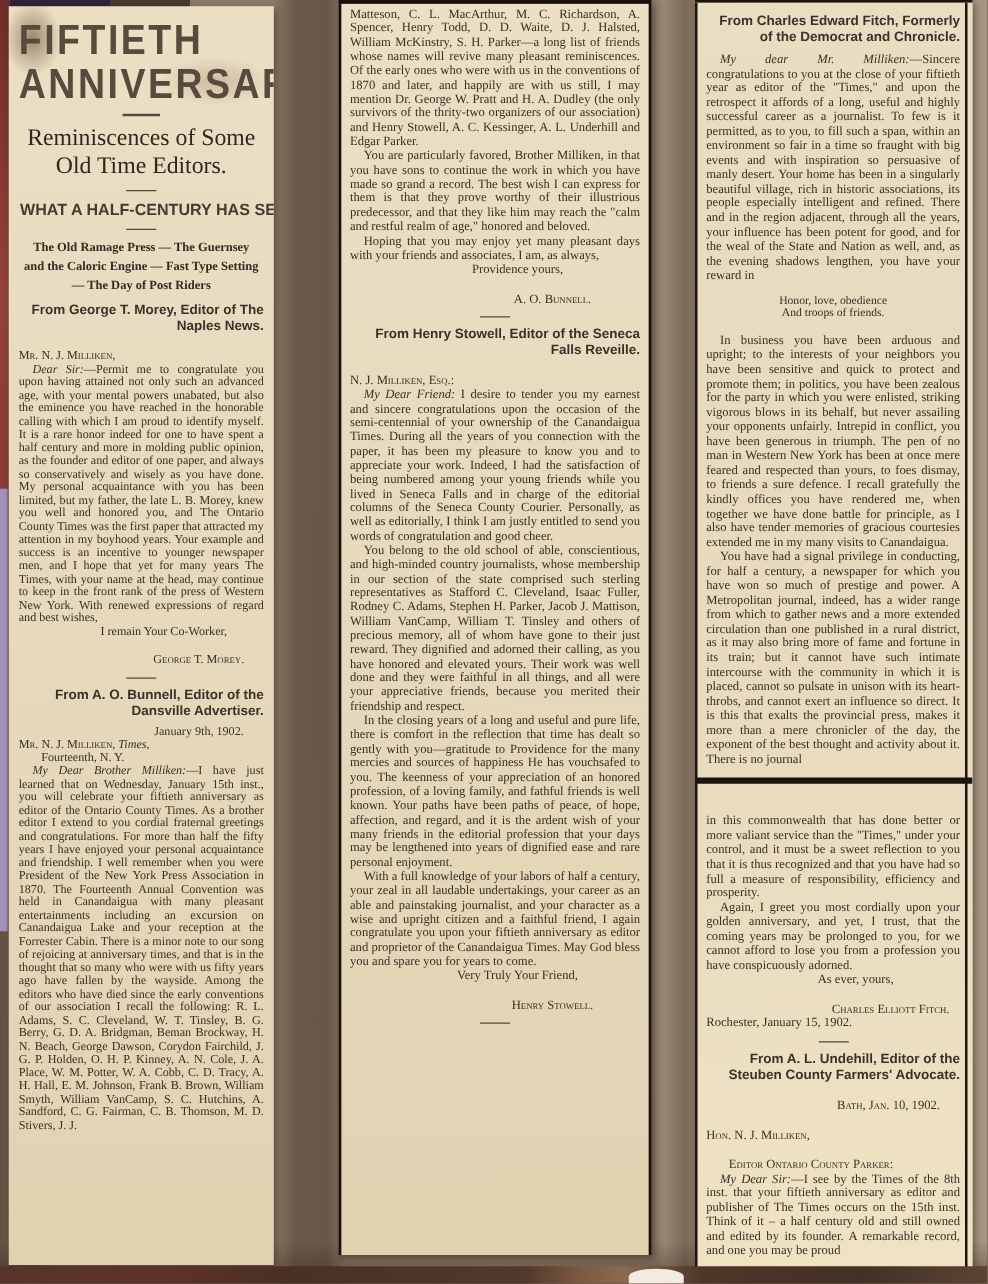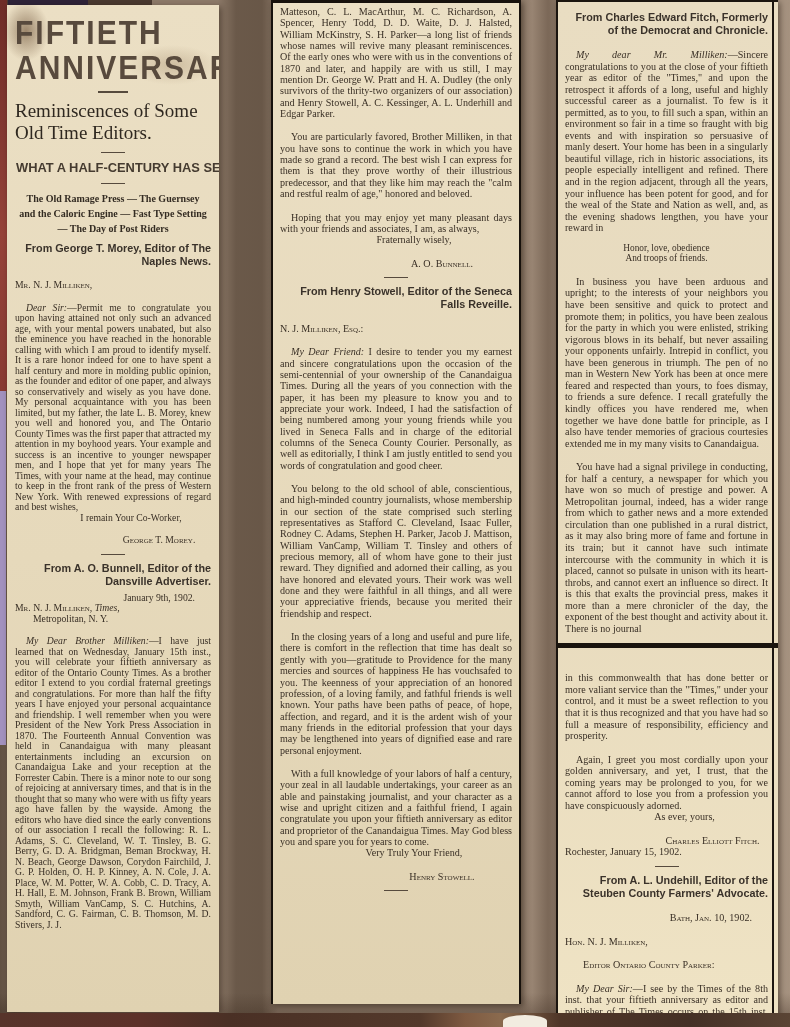--- a/index.html
+++ b/index.html
@@ -28,30 +28,30 @@
   .c3::after{content:"";position:absolute;right:4px;top:0;bottom:0;width:2px;background:#1b150f;}
   .stain{position:absolute;pointer-events:none;}
   .s1{left:-4px;top:-4px;width:46px;height:60px;background:radial-gradient(closest-side,rgba(92,62,36,.55),rgba(92,62,36,0));}
   .s2{left:120px;top:40px;width:90px;height:40px;background:radial-gradient(closest-side,rgba(150,125,95,.35),rgba(150,125,95,0));}
 
   .hl{margin:2px 0 0;color:#584a3d;font-family:"Liberation Sans",sans-serif;font-weight:bold;}
   .hl span{display:block;font-size:30px;line-height:35px;letter-spacing:2px;transform:scaleY(1.12);transform-origin:center top;}
   .hl-l2{text-align:right;padding-right:2px;}
   .dv{width:30px;height:0;border-top:2px solid #564a3d;margin:8px auto 7px;}
   .dv.sm{width:24px;border-top-width:1.5px;}
-  .sub{font-size:19px;line-height:22px;font-weight:normal;color:#2f2820;margin:3px 0;}
+  .sub{font-size:19px;line-height:22px;text-align:center;font-weight:normal;color:#2f2820;margin:3px 0;}
   .sub2{font-family:"Liberation Sans",sans-serif;font-weight:bold;font-size:13px;letter-spacing:0;text-align:center;color:#453b30;margin:4px 0;white-space:nowrap;transform:scaleX(.99);}
   .deck{font-weight:bold;font-size:10px;line-height:15px;text-align:center;margin:6px 4px 4px;color:#332b22;}
   .byl{font-family:"Liberation Sans",sans-serif;font-weight:bold;font-size:10.8px;line-height:13px;text-align:right;margin:6px 0 5px;color:#3a322a;}
   p{margin:0;}
   .bt{text-align:justify;color:#392f25;}
   .c1 .bt{font-size:9.7px;line-height:10.5px;}
   .c2 .bt{font-size:10.1px;line-height:11.35px;}
   .c3 .bt{font-size:10.1px;line-height:11.55px;}
-  .ind{text-indent:11px;margin-top:12px;}
+  .ind{text-indent:11px;}
   .sc{font-variant:small-caps;margin-top:12px;}
   .it{font-style:italic;}
   .cl{text-align:center !important;padding-left:36px;}
   .sig{text-align:center !important;padding-left:92px;}
   .date{text-align:right !important;padding-right:16px;}
   .city{padding-left:18px;}
   .verse{text-align:center !important;font-size:9.3px !important;line-height:10.6px !important;}
   .verse-block{margin:9px 0 10px;}
   .clip-break{height:5px;background:#1a140e;margin:9px -10px 24px -9px;}
   .edge-red{position:absolute;left:0;top:0;width:7px;height:391px;background:linear-gradient(180deg,#6f2d28,#96433a 60%,#8a3b33);}
@@ -87,29 +87,29 @@
     <div class="deck">The Old Ramage Press — The Guernsey and the Caloric Engine — Fast Type Setting — The Day of Post Riders</div>
     <div class="byl">From George T. Morey, Editor of The Naples News.</div>
     <p class="bt sc">Mr. N. J. Milliken,</p>
     <p class="bt ind"><span class="it">Dear Sir:</span><span>—Permit me to congratulate you upon having attained not only such an advanced age, with your mental powers unabated, but also the eminence you have reached in the honorable calling with which I am proud to identify myself. It is a rare honor indeed for one to have spent a half century and more in molding public opinion, as the founder and editor of one paper, and always so conservatively and wisely as you have done. My personal acquaintance with you has been limited, but my father, the late L. B. Morey, knew you well and honored you, and The Ontario County Times was the first paper that attracted my attention in my boyhood years. Your example and success is an incentive to younger newspaper men, and I hope that yet for many years The Times, with your name at the head, may continue to keep in the front rank of the press of Western New York. With renewed expressions of regard and best wishes,</span></p>
     <p class="bt cl">I remain Your Co-Worker,</p>
     <p class="bt sig sc">George T. Morey.</p>
     <div class="dv sm"></div>
     <div class="byl">From A. O. Bunnell, Editor of the Dansville Advertiser.</div>
     <p class="bt date">January 9th, 1902.</p>
     <p class="bt"><span class="sc">Mr. N. J. Milliken, </span><span class="it">Times,</span></p>
-    <p class="bt city">Metropolitan, N. Y.</p>
+    <p class="bt city">Fourteenth, N. Y.</p>
     <p class="bt ind"><span class="it">My Dear Brother Milliken:</span><span>—I have just learned that on Wednesday, January 15th inst., you will celebrate your fiftieth anniversary as editor of the Ontario County Times. As a brother editor I extend to you cordial fraternal greetings and congratulations. For more than half the fifty years I have enjoyed your personal acquaintance and friendship. I well remember when you were President of the New York Press Association in 1870. The Fourteenth Annual Convention was held in Canandaigua with many pleasant entertainments including an excursion on Canandaigua Lake and your reception at the Forrester Cabin. There is a minor note to our song of rejoicing at anniversary times, and that is in the thought that so many who were with us fifty years ago have fallen by the wayside. Among the editors who have died since the early conventions of our association I recall the following: R. L. Adams, S. C. Cleveland, W. T. Tinsley, B. G. Berry, G. D. A. Bridgman, Beman Brockway, H. N. Beach, George Dawson, Corydon Fairchild, J. G. P. Holden, O. H. P. Kinney, A. N. Cole, J. A. Place, W. M. Potter, W. A. Cobb, C. D. Tracy, A. H. Hall, E. M. Johnson, Frank B. Brown, William Smyth, William VanCamp, S. C. Hutchins, A. Sandford, C. G. Fairman, C. B. Thomson, M. D. Stivers, J. J.</span></p>
   </div>
 
   <div class="clip c2">
     <p class="bt">Matteson, C. L. MacArthur, M. C. Richardson, A. Spencer, Henry Todd, D. D. Waite, D. J. Halsted, William McKinstry, S. H. Parker—a long list of friends whose names will revive many pleasant reminiscences. Of the early ones who were with us in the conventions of 1870 and later, and happily are with us still, I may mention Dr. George W. Pratt and H. A. Dudley (the only survivors of the thrity-two organizers of our association) and Henry Stowell, A. C. Kessinger, A. L. Underhill and Edgar Parker.</p>
     <p class="bt ind">You are particularly favored, Brother Milliken, in that you have sons to continue the work in which you have made so grand a record. The best wish I can express for them is that they prove worthy of their illustrious predecessor, and that they like him may reach the "calm and restful realm of age," honored and beloved.</p>
     <p class="bt ind">Hoping that you may enjoy yet many pleasant days with your friends and associates, I am, as always,</p>
-    <p class="bt cl">Fraternally wisely,</p>
+    <p class="bt cl">Providence yours,</p>
     <p class="bt sig sc">A. O. Bunnell.</p>
     <div class="dv sm"></div>
     <div class="byl">From Henry Stowell, Editor of the Seneca Falls Reveille.</div>
     <p class="bt sc">N. J. Milliken, Esq.:</p>
     <p class="bt ind"><span class="it">My Dear Friend:</span><span> I desire to tender you my earnest and sincere congratulations upon the occasion of the semi-centennial of your ownership of the Canandaigua Times. During all the years of you connection with the paper, it has been my pleasure to know you and to appreciate your work. Indeed, I had the satisfaction of being numbered among your young friends while you lived in Seneca Falls and in charge of the editorial columns of the Seneca County Courier. Personally, as well as editorially, I think I am justly entitled to send you words of congratulation and good cheer.</span></p>
     <p class="bt ind">You belong to the old school of able, conscientious, and high-minded country journalists, whose membership in our section of the state comprised such sterling representatives as Stafford C. Cleveland, Isaac Fuller, Rodney C. Adams, Stephen H. Parker, Jacob J. Mattison, William VanCamp, William T. Tinsley and others of precious memory, all of whom have gone to their just reward. They dignified and adorned their calling, as you have honored and elevated yours. Their work was well done and they were faithful in all things, and all were your appreciative friends, because you merited their friendship and respect.</p>
     <p class="bt ind">In the closing years of a long and useful and pure life, there is comfort in the reflection that time has dealt so gently with you—gratitude to Providence for the many mercies and sources of happiness He has vouchsafed to you. The keenness of your appreciation of an honored profession, of a loving family, and fathful friends is well known. Your paths have been paths of peace, of hope, affection, and regard, and it is the ardent wish of your many friends in the editorial profession that your days may be lengthened into years of dignified ease and rare personal enjoyment.</p>
     <p class="bt ind">With a full knowledge of your labors of half a century, your zeal in all laudable undertakings, your career as an able and painstaking journalist, and your character as a wise and upright citizen and a faithful friend, I again congratulate you upon your fiftieth anniversary as editor and proprietor of the Canandaigua Times. May God bless you and spare you for years to come.</p>
     <p class="bt cl">Very Truly Your Friend,</p>
     <p class="bt sig sc">Henry Stowell.</p>

